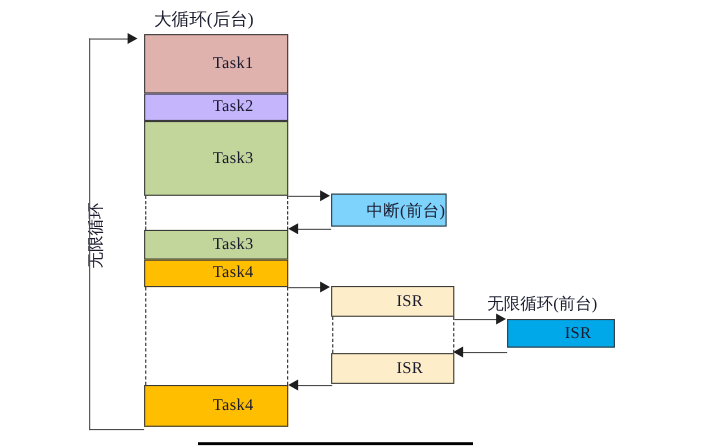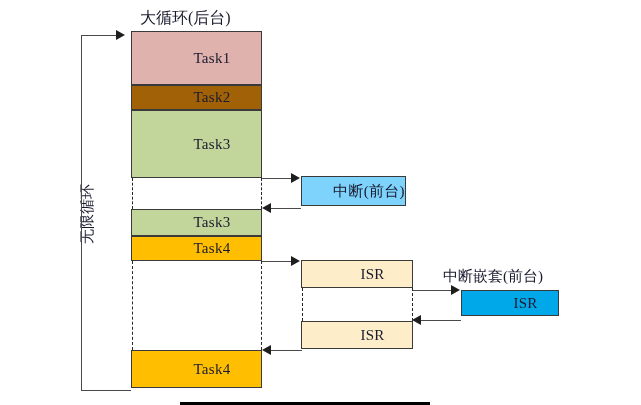--- a/index.html
+++ b/index.html
@@ -90,34 +90,34 @@
     background: #000;
   }
 </style>
 </head>
 <body>
 
 <div id="canvas">
 
   <div class="lbl" style="left:140px; top:8px; font-size:16px;">大循环(后台)</div>
 
-  <div class="lbl" style="left:443px; top:267px; font-size:15px;">中断嵌套(前台)</div>
+  <div class="lbl" style="left:443px; top:267px; font-size:15px;">无限循环(前台)</div>
 
   <div class="lbl-v" style="left:78px; top:244px;">无限循环</div>
 
   <div class="hline" style="left:81px; top:35px; width:37px;"></div>
   <div class="arr arr-r" style="left:116px; top:30px;"></div>
 
   <div class="vline" style="left:81px; top:35px; height:356px;"></div>
 
   <div class="hline" style="left:81px; top:390px; width:50px;"></div>
 
   <div class="blk" style="left:131px; top:31px; width:131px; height:54px; background:#e0b2ae;">Task1</div>
 
-  <div class="blk" style="left:131px; top:85px; width:131px; height:25px; background:#a16207;">Task2</div>
+  <div class="blk" style="left:131px; top:85px; width:131px; height:25px; background:#c4b5fd;">Task2</div>
 
   <div class="blk" style="left:131px; top:110px; width:131px; height:68px; background:#c2d69b;">Task3</div>
 
   <div class="vdash" style="left:132px; top:178px; height:31px;"></div>
   <div class="vdash" style="left:261px; top:178px; height:31px;"></div>
 
   <div class="blk" style="left:131px; top:209px; width:131px; height:27px; background:#c2d69b;">Task3</div>
 
   <div class="blk" style="left:131px; top:236px; width:131px; height:25px; background:#ffbf00;">Task4</div>
 

